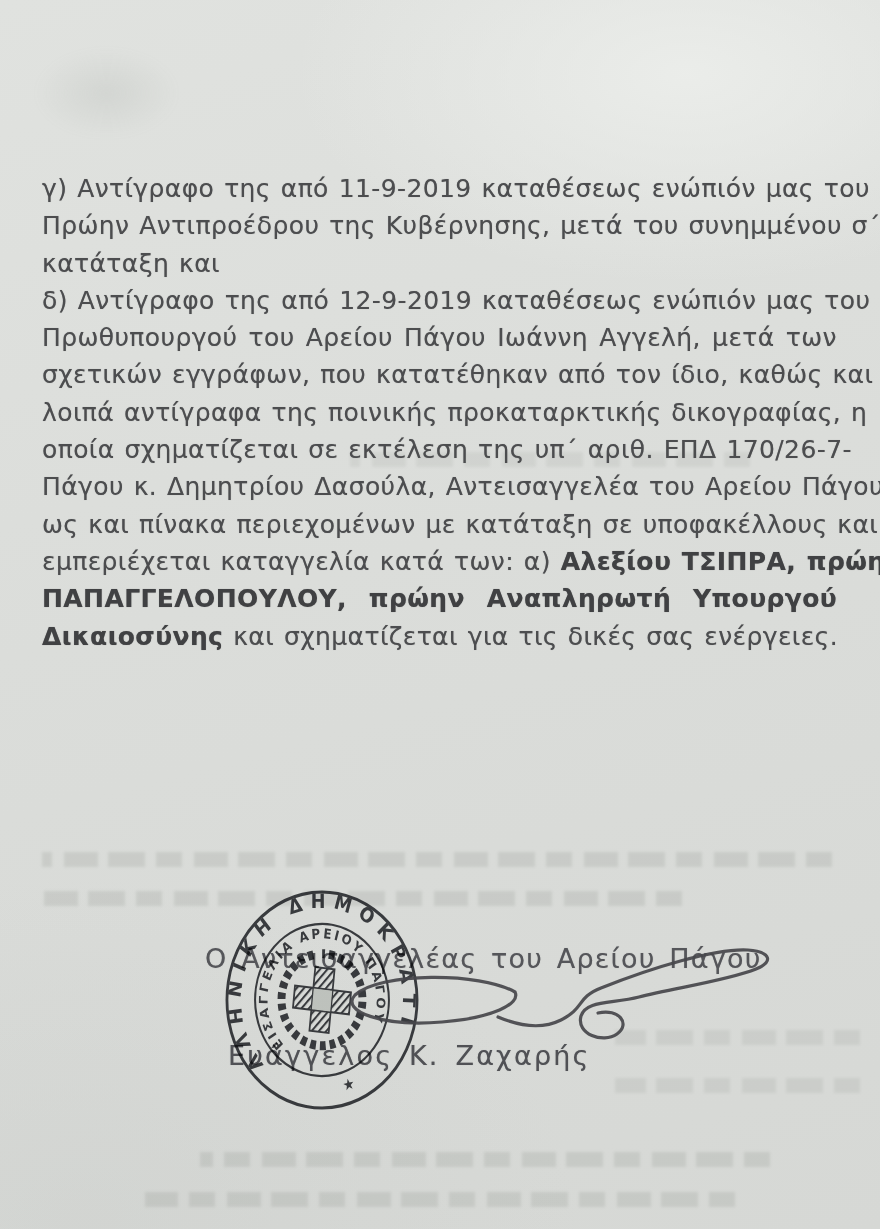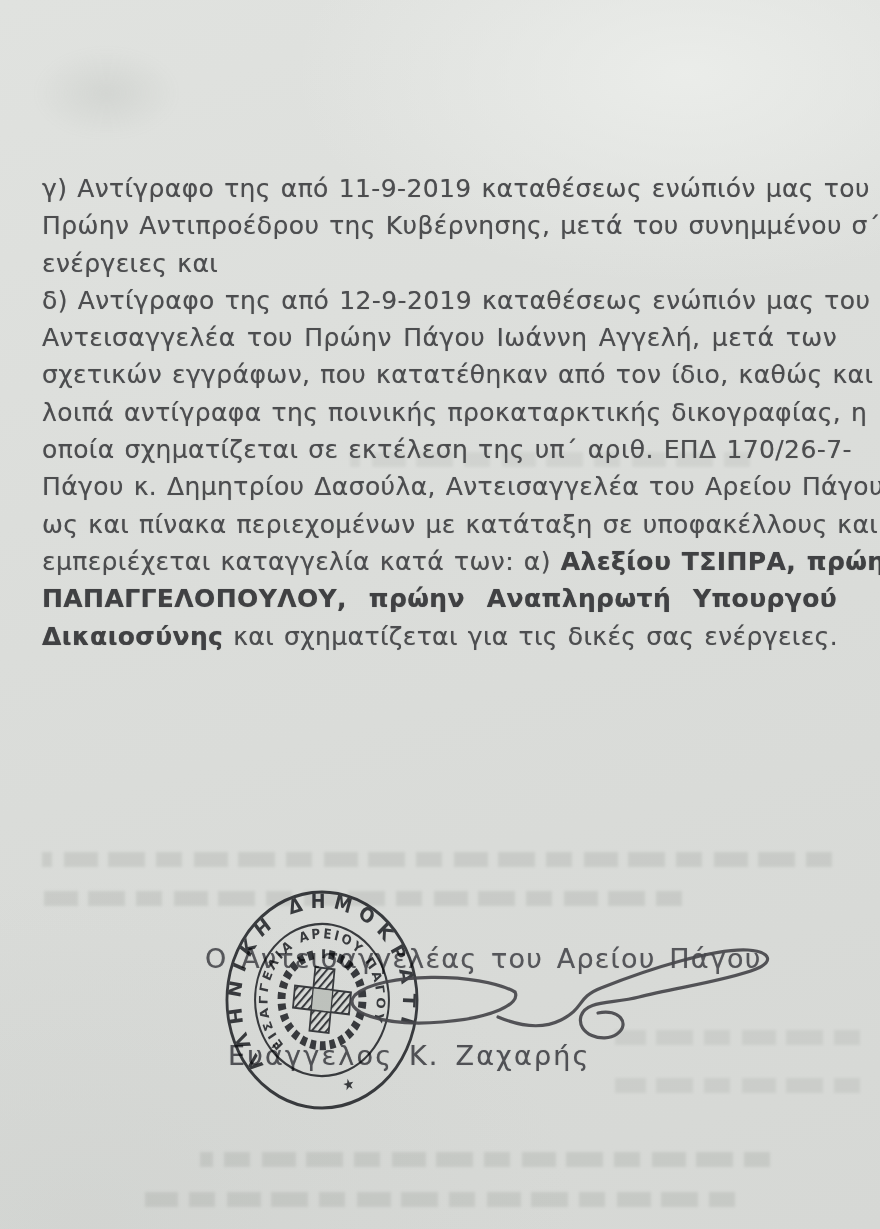--- a/index.html
+++ b/index.html
@@ -67,23 +67,23 @@
   <div class="ghost" style="left:42px;  top:852px; width:790px;"></div>
   <div class="ghost" style="left:42px;  top:891px; width:640px;"></div>
   <div class="ghost" style="left:615px; top:1030px; width:245px; opacity:.09;"></div>
   <div class="ghost" style="left:615px; top:1078px; width:245px; opacity:.09;"></div>
   <div class="ghost" style="left:200px; top:1152px; width:570px;"></div>
   <div class="ghost" style="left:145px; top:1192px; width:590px;"></div>
 
   <div class="textblock">
     <div class="line">γ) Αντίγραφο της από 11-9-2019 καταθέσεως ενώπιόν μας του</div>
     <div class="line">Πρώην Αντιπροέδρου της Κυβέρνησης, μετά του συνημμένου σ΄</div>
-    <div class="line para-end">ενέργειες και</div>
+    <div class="line para-end">κατάταξη και</div>
     <div class="line">δ) Αντίγραφο της από 12-9-2019 καταθέσεως ενώπιόν μας του</div>
-    <div class="line">Αντεισαγγελέα του Πρώην Πάγου Ιωάννη Αγγελή, μετά των</div>
+    <div class="line">Πρωθυπουργού του Αρείου Πάγου Ιωάννη Αγγελή, μετά των</div>
     <div class="line">σχετικών εγγράφων, που κατατέθηκαν από τον ίδιο, καθώς και τα</div>
     <div class="line">λοιπά αντίγραφα της ποινικής προκαταρκτικής δικογραφίας, η</div>
     <div class="line">οποία σχηματίζεται σε εκτέλεση της υπ΄ αριθ. ΕΠΔ 170/26-7-</div>
     <div class="line">Πάγου κ. Δημητρίου Δασούλα, Αντεισαγγελέα του Αρείου Πάγου,</div>
     <div class="line">ως και πίνακα περιεχομένων με κατάταξη σε υποφακέλλους και</div>
     <div class="line"><span>εμπεριέχεται καταγγελία κατά των: α)</span> <b>Αλεξίου ΤΣΙΠΡΑ, πρώην</b></div>
     <div class="line"><b>ΠΑΠΑΓΓΕΛΟΠΟΥΛΟΥ, πρώην Αναπληρωτή Υπουργού</b></div>
     <div class="line para-end"><b>Δικαιοσύνης</b> <span>και σχηματίζεται για τις δικές σας ενέργειες.</span></div>
   </div>
 

